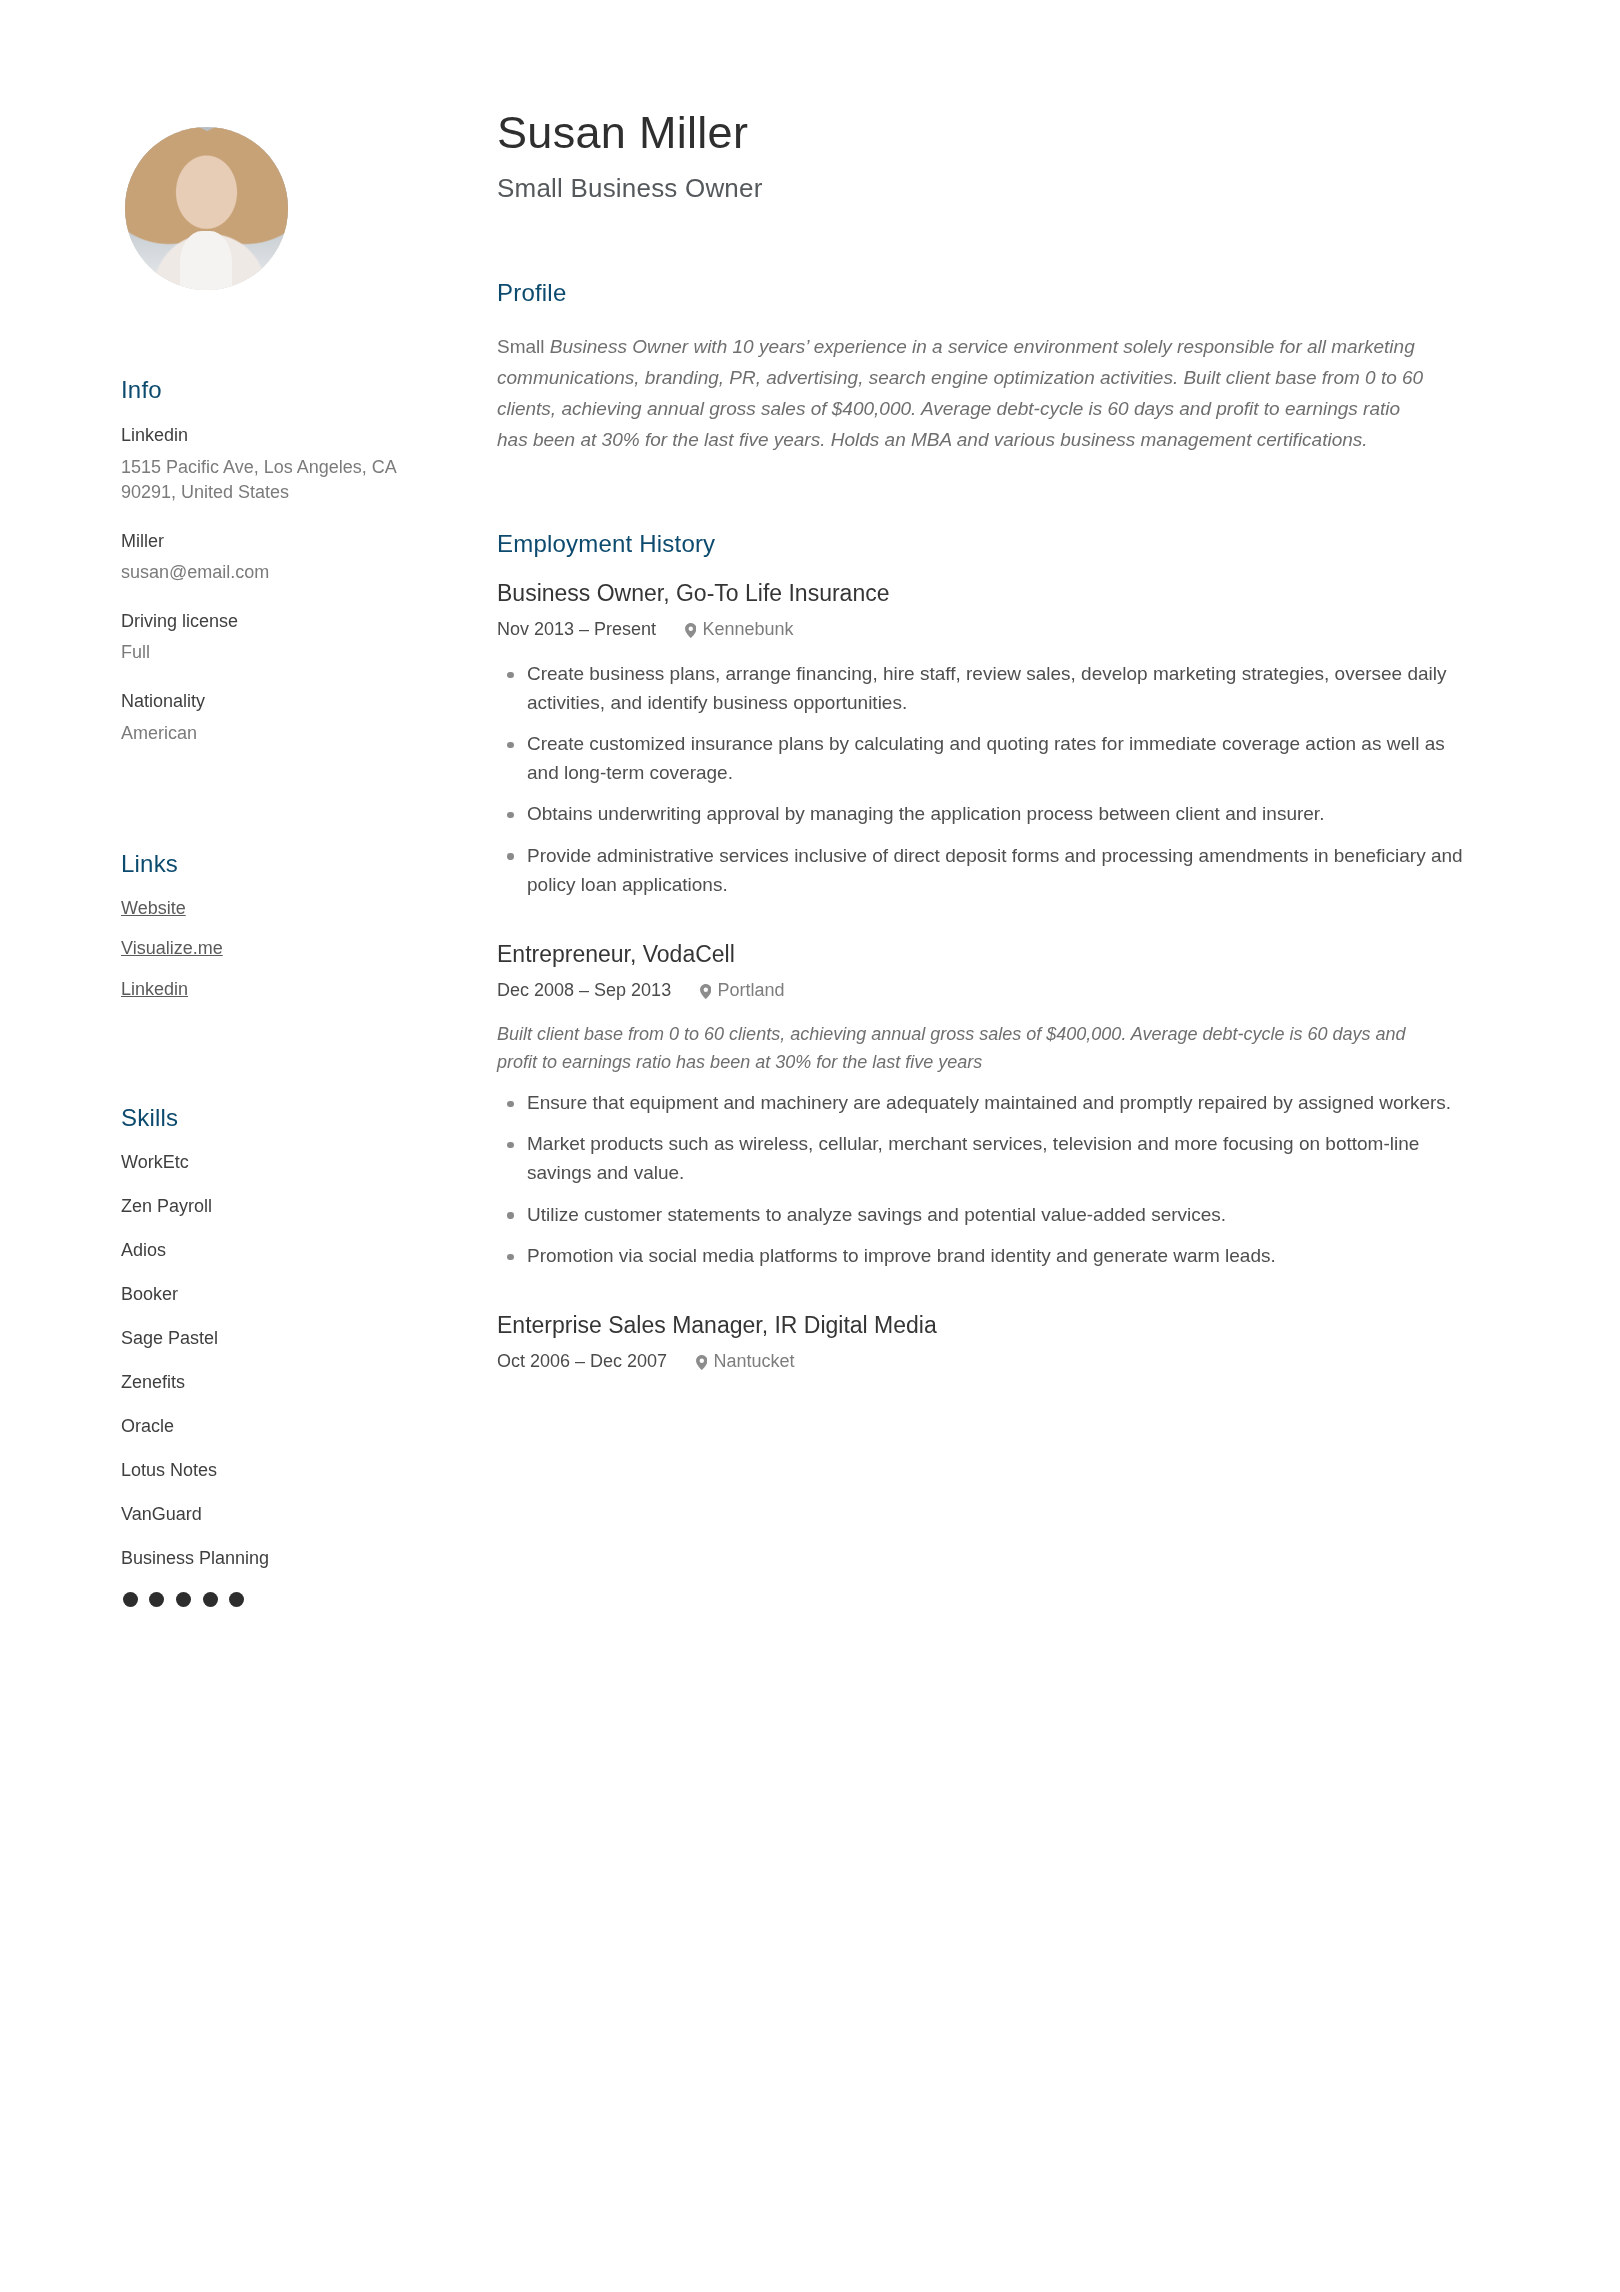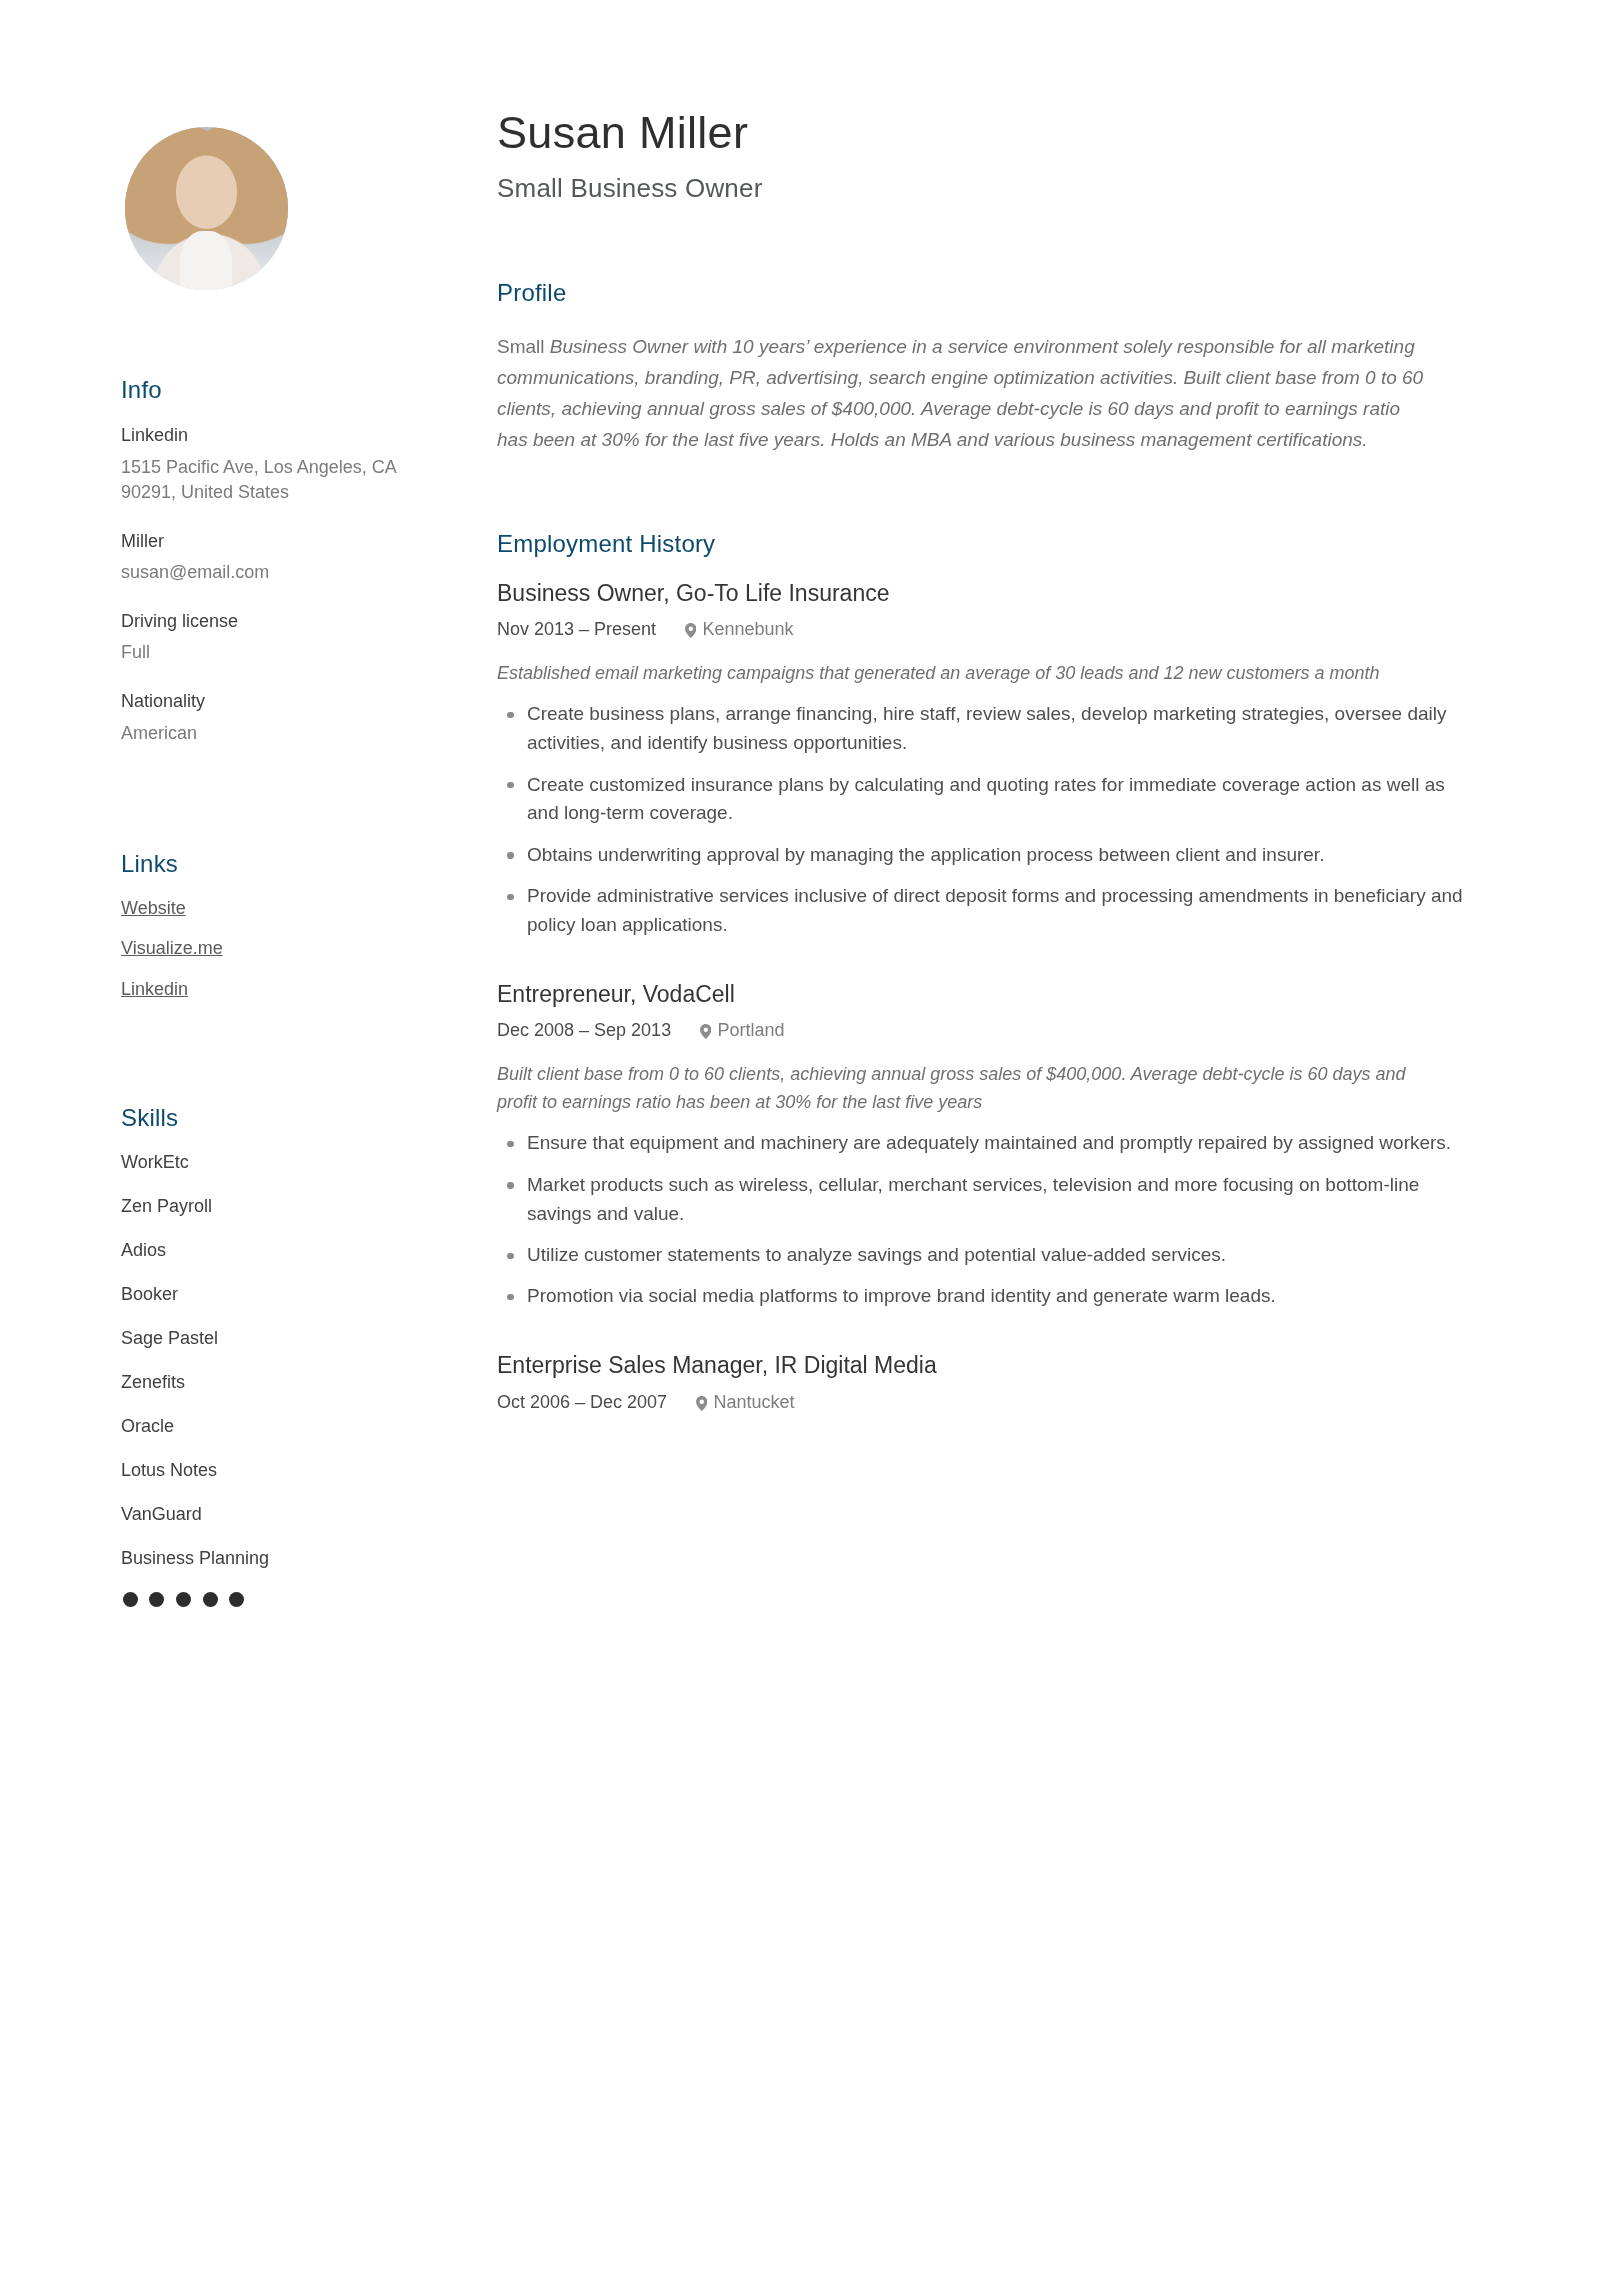--- a/index.html
+++ b/index.html
@@ -286,21 +286,20 @@
             <span class="job-date">Nov 2013 – Present</span>
             <span class="job-loc">
               <span class="pin-icon">
                 <svg width="11.6" height="15" viewBox="0 0 13 17">
                     <path d="M6.5 0C2.9 0 0 2.9 0 6.5 0 11.4 6.5 17 6.5 17S13 11.4 13 6.5C13 2.9 10.1 0 6.5 0zm0 9a2.5 2.5 0 110-5 2.5 2.5 0 010 5z" fill="#8d8d8d"></path>
                   </svg>
               </span>
               <span>Kennebunk</span>
             </span>
           </div>
-          <p class="job-summary">Established email marketing campaigns that generated an average of 30 leads and 12 new customers a month</p>
           <ul class="bullets">
             <li>Create business plans, arrange financing, hire staff, review sales, develop marketing strategies, oversee daily activities, and identify business opportunities.</li>
             <li>Create customized insurance plans by calculating and quoting rates for immediate coverage action as well as and long-term coverage.</li>
             <li>Obtains underwriting approval by managing the application process between client and insurer.</li>
             <li>Provide administrative services inclusive of direct deposit forms and processing amendments in beneficiary and policy loan applications.</li>
           </ul>
         </div>
 
         <div class="job-block">
           <h3 class="job-heading">Entrepreneur, VodaCell</h3>

